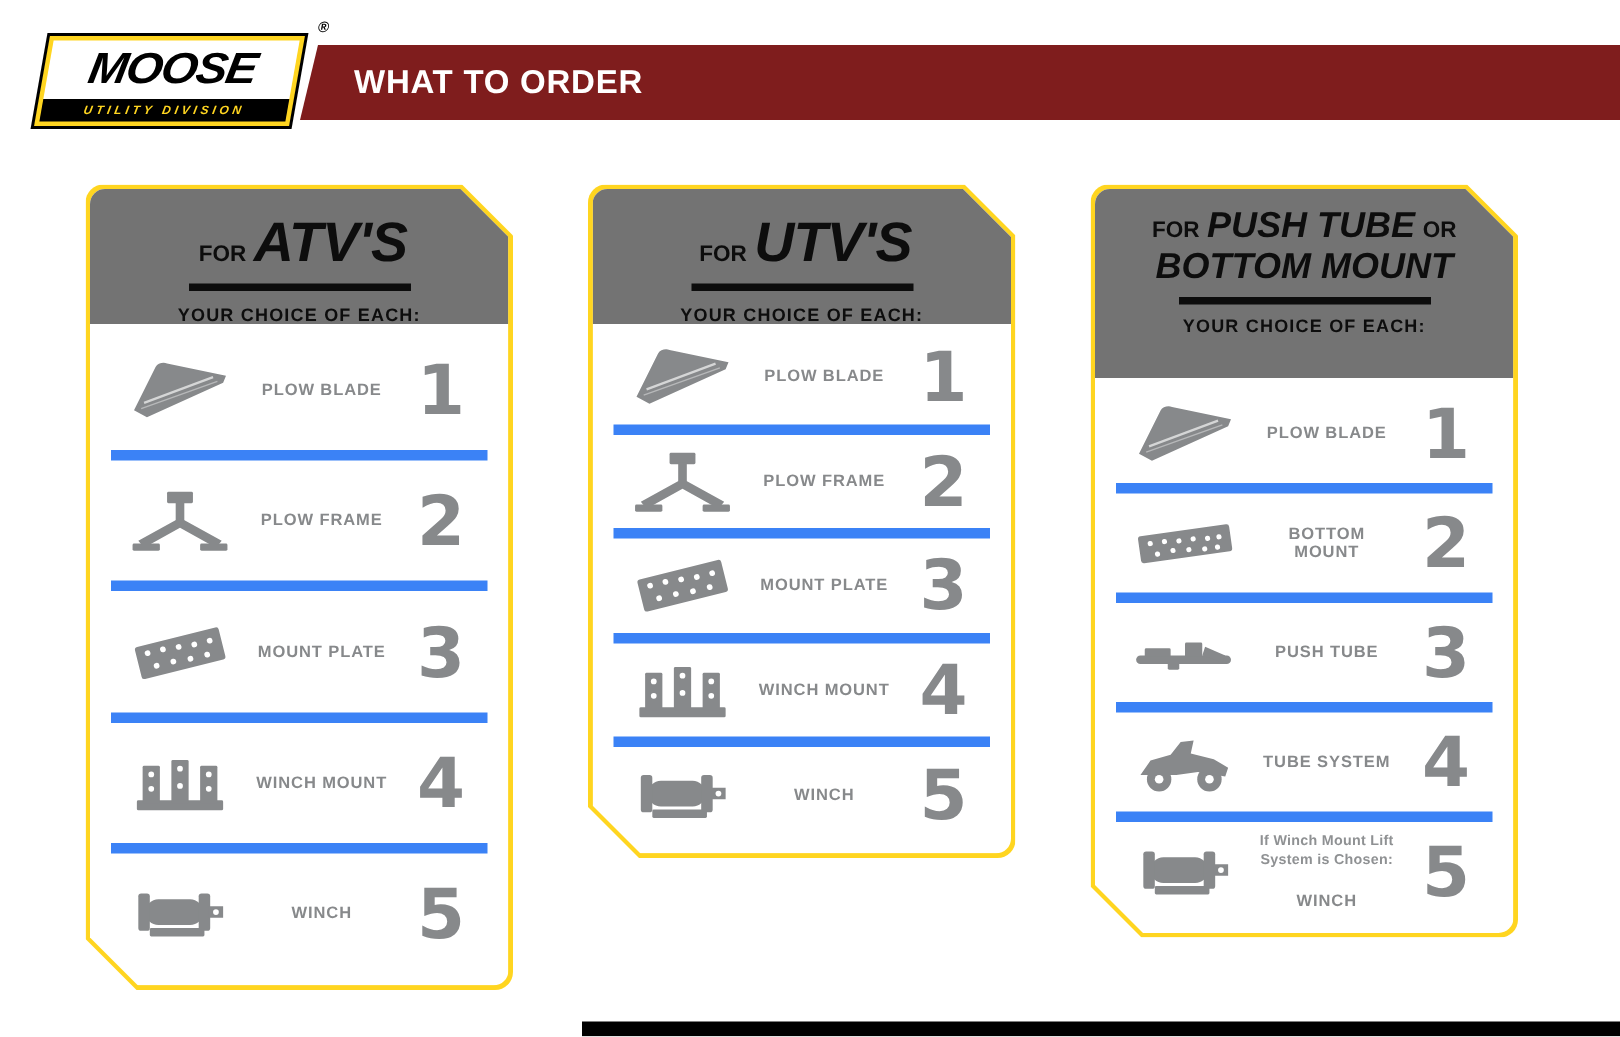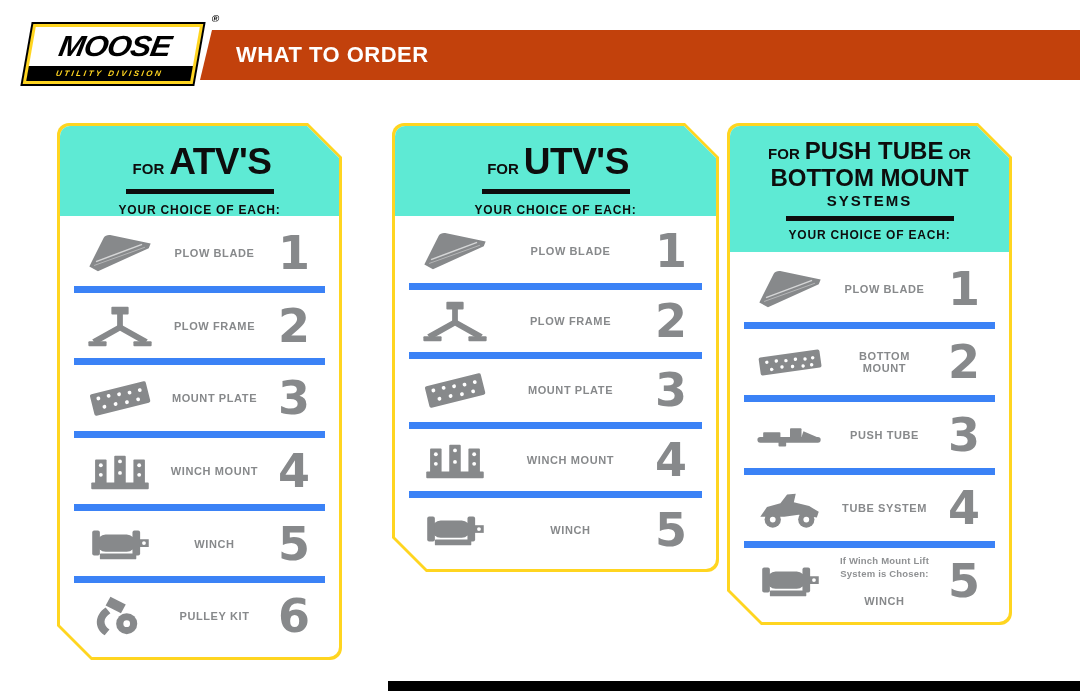--- a/index.html
+++ b/index.html
@@ -1,51 +1,51 @@
 <!DOCTYPE html>
 <html><head>
 <meta charset="utf-8">
 <style>
   html,body{margin:0;padding:0;background:#fff;}
   .canvas{position:relative;width:1080px;height:691px;background:#ffffff;overflow:hidden;
           font-family:"Liberation Sans", sans-serif;}
 
   
-  .top-bar{position:absolute;left:200px;top:30px;width:880px;height:50px;background:#c2410c;
+  .top-bar{position:absolute;left:200px;top:30px;width:880px;height:50px;background:#7f1d1d;
            color:#fff;display:flex;align-items:center;padding-left:36px;box-sizing:border-box;
            clip-path:polygon(12px 0,100% 0,100% 100%,0 100%);font-size:22px;}
   .tb-bold{font-weight:800;letter-spacing:.5px;}
   .tb-rest{font-weight:400;}
 
   
   .logo{position:absolute;left:26px;top:22px;width:174px;height:64px;transform:skewX(-10deg);
         background:#000;padding:2px;box-sizing:border-box;}
   .logo-yellow{height:100%;background:#FFD520;padding:3px;box-sizing:border-box;display:flex;flex-direction:column;}
   .logo-white{flex:1;background:#fff;display:flex;align-items:center;justify-content:center;overflow:hidden;}
   .moose-text{font-style:italic;font-weight:900;font-size:29px;color:#000;letter-spacing:-1px;transform:scaleX(1.08);}
   .logo-band{height:15px;background:#000;display:flex;align-items:center;justify-content:center;}
   .band-text{color:#FFD520;font-size:8px;font-weight:700;font-style:italic;letter-spacing:2.5px;white-space:nowrap;}
   .logo-reg{position:absolute;top:-9px;right:-13px;font-size:10px;color:#000;font-weight:700;}
 
   
   .card{position:absolute;}
   #card-atv{left:57px;top:123px;width:285px;height:537px;}
-  #card-utv{left:392px;top:123px;width:327px;height:449px;}
+  #card-utv{left:392px;top:123px;width:285px;height:449px;}
   #card-sys{left:727px;top:123px;width:285px;height:502px;}
   .card-shell{position:absolute;inset:0;background:#FFD520;border-radius:12px;
     clip-path:polygon(0 0,calc(100% - 34px) 0,100% 34px,100% 100%,34px 100%,0 calc(100% - 34px));}
   .card-inner{position:absolute;inset:3px;background:#fff;border-radius:10px;display:flex;flex-direction:column;overflow:hidden;
     clip-path:polygon(0 0,calc(100% - 32px) 0,100% 32px,100% 100%,32px 100%,0 calc(100% - 32px));}
-  .card-head{background:#5eead4;box-sizing:border-box;padding-top:15px;flex:0 0 auto;}
+  .card-head{background:#737373;box-sizing:border-box;padding-top:15px;flex:0 0 auto;}
   #card-atv .card-head,#card-utv .card-head{height:90px;}
   #card-sys .card-head{height:126px;padding-top:12px;}
   .card-title{text-align:center;color:#0d0d0d;}
   .title-line{line-height:1.12;}
   .tp-small{font-size:15px;font-weight:800;margin:0 5px;}
-  .tp-big{font-size:37px;font-weight:900;letter-spacing:-.5px;}
+  .tp-big{font-size:37px;font-weight:900;letter-spacing:-.5px;font-style:italic;}
   #card-sys .tp-big{font-size:24px;letter-spacing:0;}
   .tp-mid{font-size:15px;font-weight:800;letter-spacing:2px;}
   .head-rule{width:148px;height:5px;background:#0d0d0d;margin:7px auto 9px;}
   #card-sys .head-rule{width:168px;margin:6px auto 7px;}
   .subtitle{font-size:12px;font-weight:700;letter-spacing:.8px;text-align:center;color:#0d0d0d;}
 
   .rows{flex:1;display:flex;flex-direction:column;padding:4px 14px 8px;}
   .row{flex:1;display:flex;align-items:center;min-height:0;}
   .row + .row{border-top:7px solid #3b82f6;}
   .row-icon{width:92px;display:flex;justify-content:center;align-items:center;flex:0 0 auto;}
@@ -179,36 +179,20 @@
                   <path d="M56 19 h10 v8 h-10 z"></path>
                 </g>
                 <circle cx="61" cy="23" r="2" fill="#fff"></circle>
               </svg>
             </div>
             <div class="row-label">
               <div class="row-label-text">WINCH</div>
             </div>
             <div class="row-number">5</div>
           </div>
-          <div class="row">
-            <div class="row-icon">
-              <svg viewBox="0 0 72 48" width="70" height="46">
-                <g fill="#87898B">
-                  <path d="M26 4 l16 8 -5 9 -16 -8 Z"></path>
-                  <path d="M21 15 C9 23 9 37 20 44 L25 38 C18 33 18 26 26 21 Z"></path>
-                  <circle cx="43" cy="32" r="11"></circle>
-                </g>
-                <circle cx="43" cy="32" r="3.5" fill="#fff"></circle>
-              </svg>
-            </div>
-            <div class="row-label">
-              <div class="row-label-text">PULLEY KIT</div>
-            </div>
-            <div class="row-number">6</div>
-          </div>
         </div>
     </div>
   </div>
 
   <div class="card" id="card-utv">
     <div class="card-shell"></div>
     <div class="card-inner">
       <div class="card-head">
         <div class="card-title">
             <div class="title-line"><span class="tp-small">FOR</span><span class="tp-big">UTV'S</span></div>
@@ -317,21 +301,20 @@
     </div>
   </div>
 
   <div class="card" id="card-sys">
     <div class="card-shell"></div>
     <div class="card-inner">
       <div class="card-head">
         <div class="card-title">
             <div class="title-line"><span class="tp-small">FOR</span><span class="tp-big">PUSH TUBE</span><span class="tp-small">OR</span></div>
             <div class="title-line"><span class="tp-big">BOTTOM MOUNT</span></div>
-            <div class="title-line"><span class="tp-mid">SYSTEMS</span></div>
           </div>
         <div class="head-rule"></div>
         <div class="subtitle">YOUR CHOICE OF EACH:</div>
       </div>
       <div class="rows">
           <div class="row">
             <div class="row-icon">
               <svg viewBox="0 0 72 48" width="70" height="46">
                 <path d="M4 38 L19 8 C20.5 5.5 24 4.5 27 5.5 L68 14 L66 19 L13 43 Z" fill="#87898B"></path>
                 <path d="M11 33 L59 15" stroke="#fff" stroke-width="1.6" fill="none" opacity=".65"></path>

